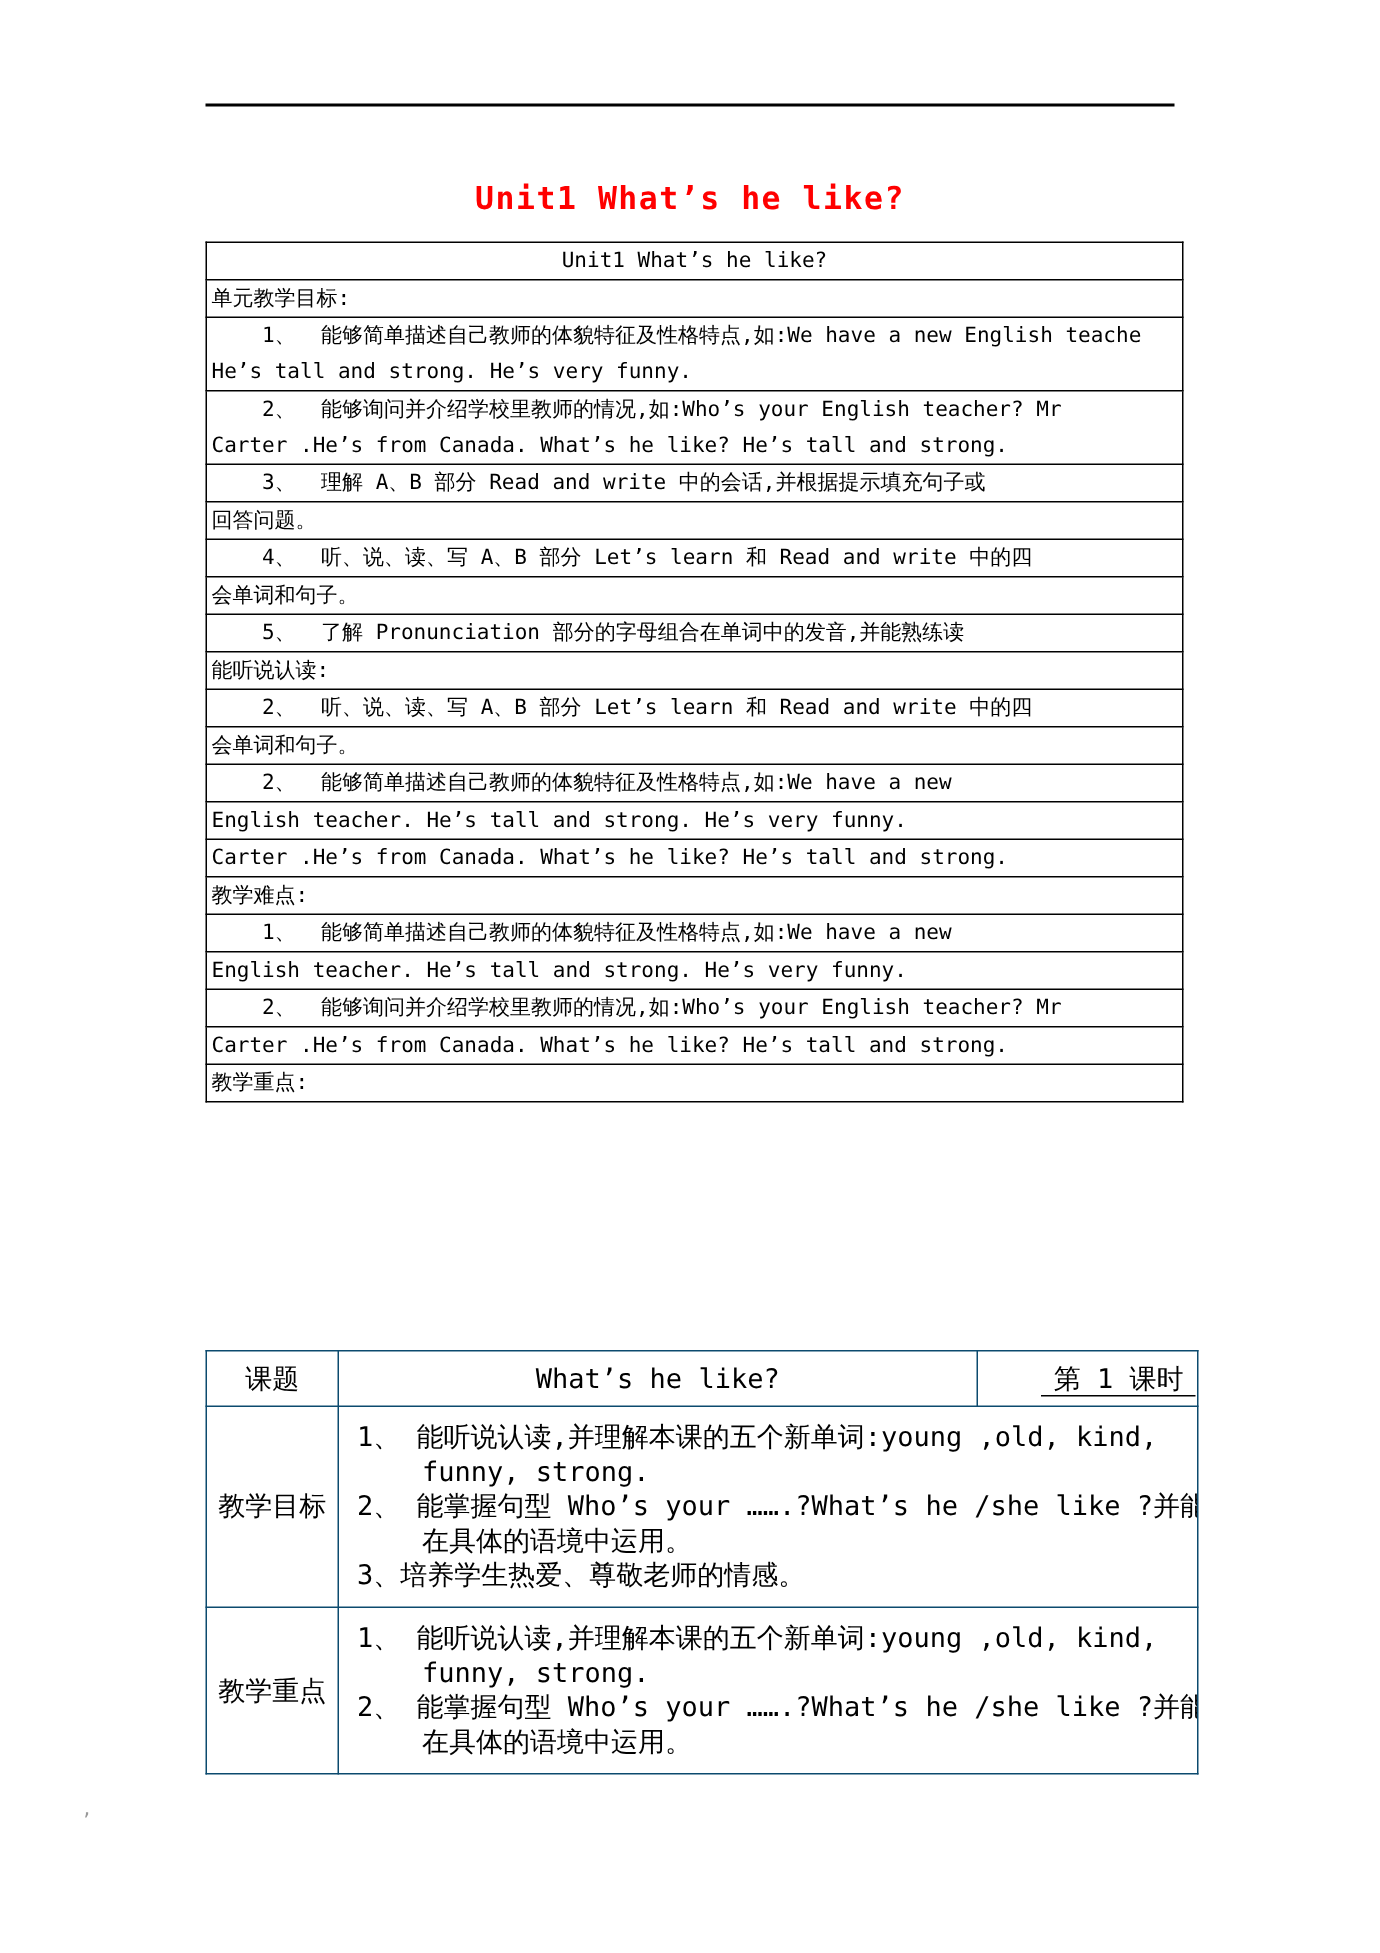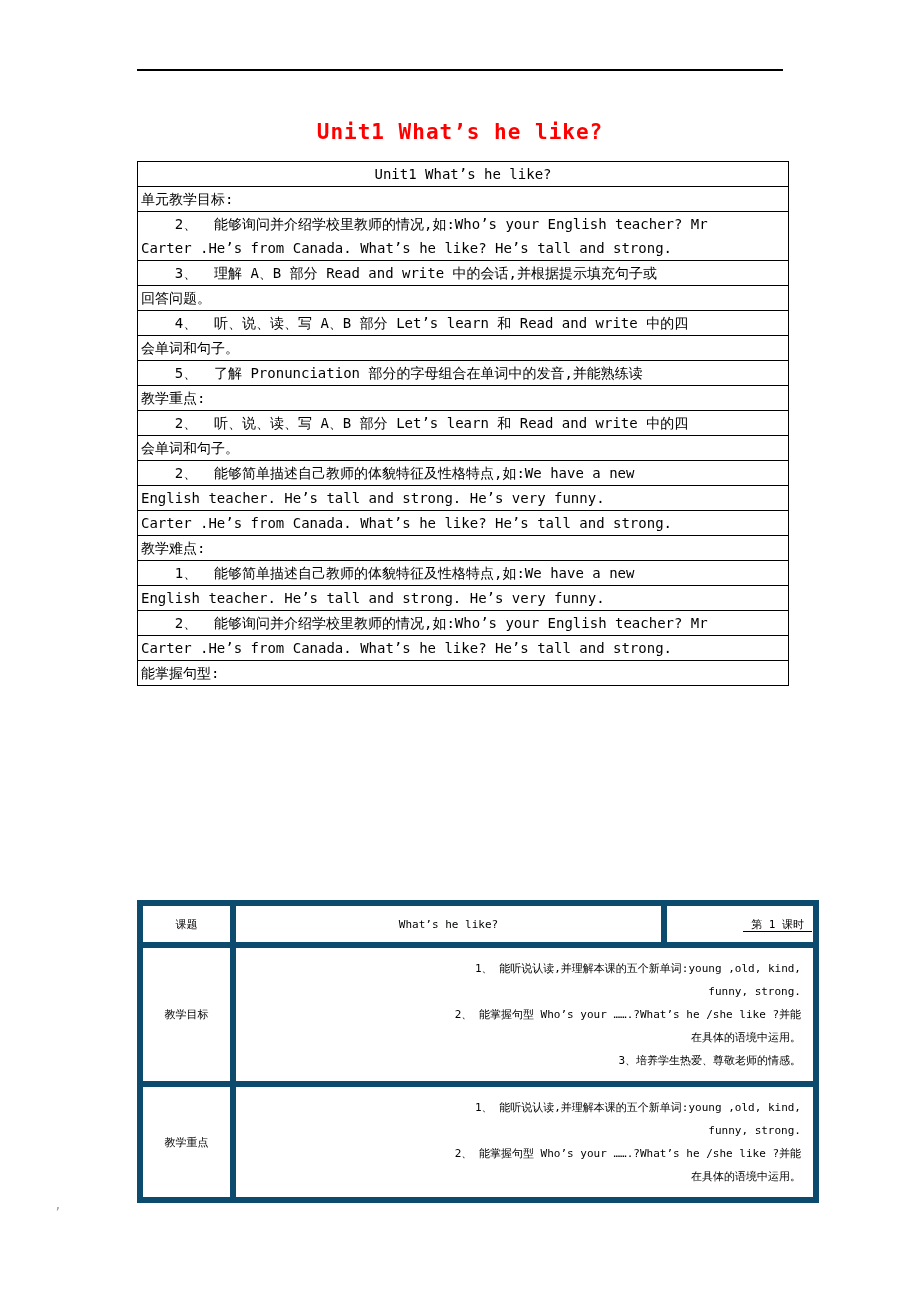--- a/index.html
+++ b/index.html
@@ -26,28 +26,28 @@
   .t1 { position: absolute; left: 137px; top: 161px; width: 652px; }
   .t1 td {
     border: 1px solid #000;
     font-size: 14px; line-height: 24px;
     padding: 0 3px;
     white-space: pre; overflow: hidden;
     vertical-align: top;
   }
   .t1 td.center { text-align: center; }
   .t2 { position: absolute; left: 137px; top: 900px; width: 652px; }
-  .t2 td { border: 6px solid #0c4a6e; font-size: 11px; line-height: 23px; }
+  .t2 td { border: 1px solid #0c4a6e; font-size: 18px; line-height: 23px; }
   .t2 .label-cell { width: 85px; text-align: center; vertical-align: middle; }
   .t2 .title-cell { width: 423px; text-align: center; height: 34px; }
   .t2 .session-cell { width: 144px; text-align: right; }
   .t2 .session-cell span { border-bottom: 1px solid #000; padding: 0 8px; }
   .t2 .content-cell {
     white-space: pre; overflow: hidden;
-    padding: 9px 12px; vertical-align: top; text-align: right;
+    padding: 9px 12px; vertical-align: top;
   }
   .artifact { position: absolute; left: 54px; top: 1206px; font-size: 12px; color: #999; }
 </style>
 </head>
 <body>
 
 <div class="page">
 
   <div class="top-rule"></div>
 
@@ -55,40 +55,44 @@
 
   <table class="t1">
     <tbody id="t1-body">
         <tr>
           <td class="center">Unit1 What’s he like?</td>
         </tr>
         <tr>
           <td>单元教学目标:</td>
         </tr>
         <tr>
+          <td>    1、  能够简单描述自己教师的体貌特征及性格特点,如:We have a new English teache
+He’s tall and strong. He’s very funny.</td>
+        </tr>
+        <tr>
           <td>    2、  能够询问并介绍学校里教师的情况,如:Who’s your English teacher? Mr
 Carter .He’s from Canada. What’s he like? He’s tall and strong.</td>
         </tr>
         <tr>
           <td>    3、  理解 A、B 部分 Read and write 中的会话,并根据提示填充句子或</td>
         </tr>
         <tr>
           <td>回答问题。</td>
         </tr>
         <tr>
           <td>    4、  听、说、读、写 A、B 部分 Let’s learn 和 Read and write 中的四</td>
         </tr>
         <tr>
           <td>会单词和句子。</td>
         </tr>
         <tr>
           <td>    5、  了解 Pronunciation 部分的字母组合在单词中的发音,并能熟练读</td>
         </tr>
         <tr>
-          <td>教学重点:</td>
+          <td>能听说认读:</td>
         </tr>
         <tr>
           <td>    2、  听、说、读、写 A、B 部分 Let’s learn 和 Read and write 中的四</td>
         </tr>
         <tr>
           <td>会单词和句子。</td>
         </tr>
         <tr>
           <td>    2、  能够简单描述自己教师的体貌特征及性格特点,如:We have a new</td>
         </tr>
@@ -107,21 +111,21 @@
         <tr>
           <td>English teacher. He’s tall and strong. He’s very funny.</td>
         </tr>
         <tr>
           <td>    2、  能够询问并介绍学校里教师的情况,如:Who’s your English teacher? Mr</td>
         </tr>
         <tr>
           <td>Carter .He’s from Canada. What’s he like? He’s tall and strong.</td>
         </tr>
         <tr>
-          <td>能掌握句型:</td>
+          <td>教学重点:</td>
         </tr>
       </tbody>
   </table>
 
   <table class="t2">
     <tbody>
       <tr>
         <td class="label-cell">课题</td>
         <td class="title-cell">What’s he like?</td>
         <td class="session-cell">

